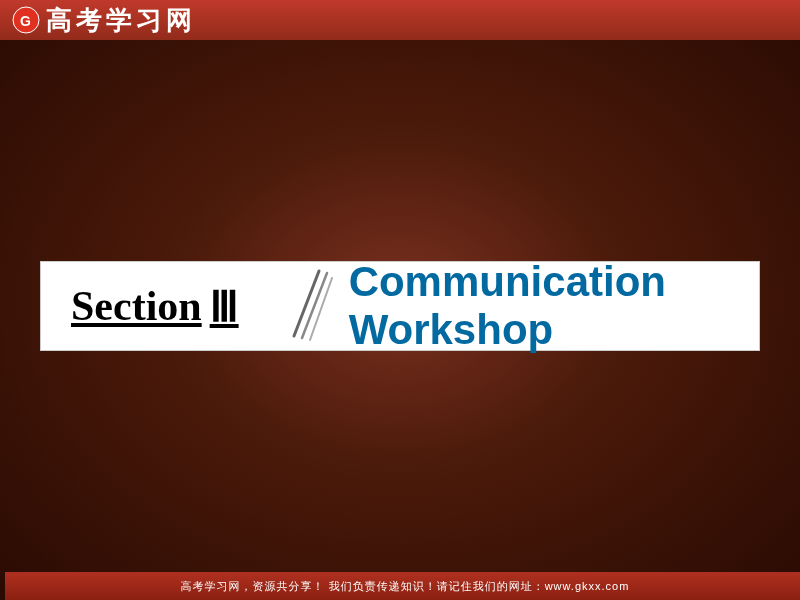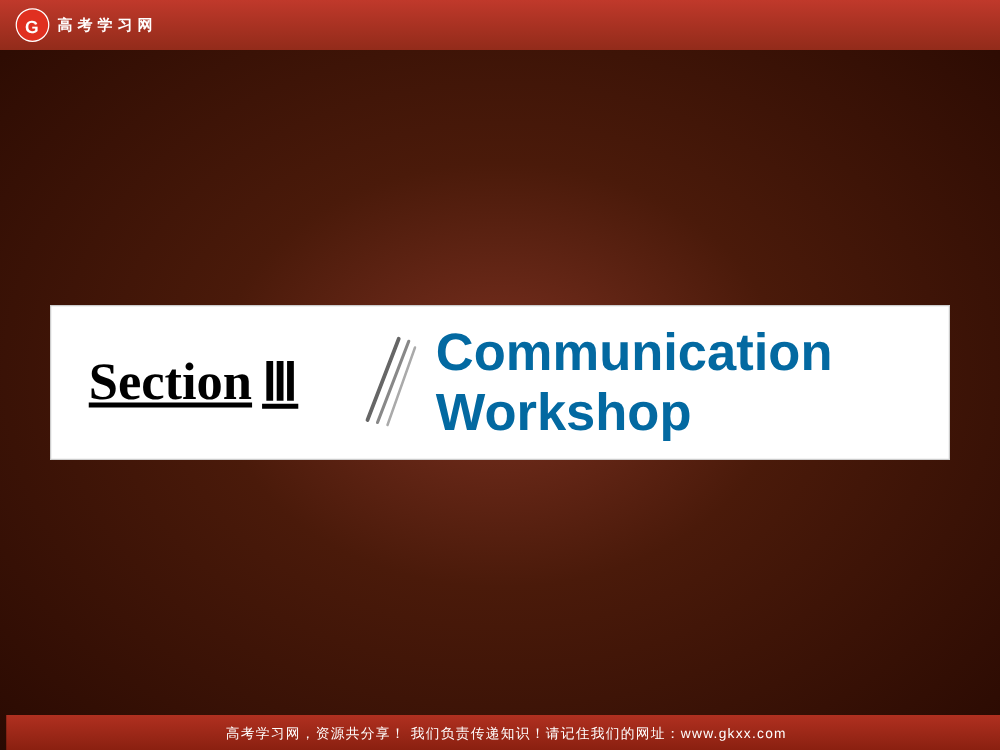--- a/index.html
+++ b/index.html
@@ -33,21 +33,21 @@
       gap: 6px;
     }
 
     #logo-icon {
       width: 28px;
       height: 28px;
     }
 
     #logo-text {
       color: white;
-      font-size: 12px;
+      font-size: 26px;
       font-weight: bold;
       letter-spacing: 4px;
     }
 
     #website-url {
       color: white;
       font-size: 13px;
       letter-spacing: 2px;
       font-style: italic;
     }
@@ -81,21 +81,21 @@
       display: flex;
       align-items: center;
       justify-content: center;
     }
 
     
     #section-banner {
       background: white;
       border: 1px solid #ccc;
       width: 720px;
-      height: 124px;
+      height: 90px;
       display: flex;
       align-items: center;
       padding: 0 30px;
       position: relative;
     }
 
     #section-text {
       font-size: 42px;
       font-weight: bold;
       text-decoration: underline;

